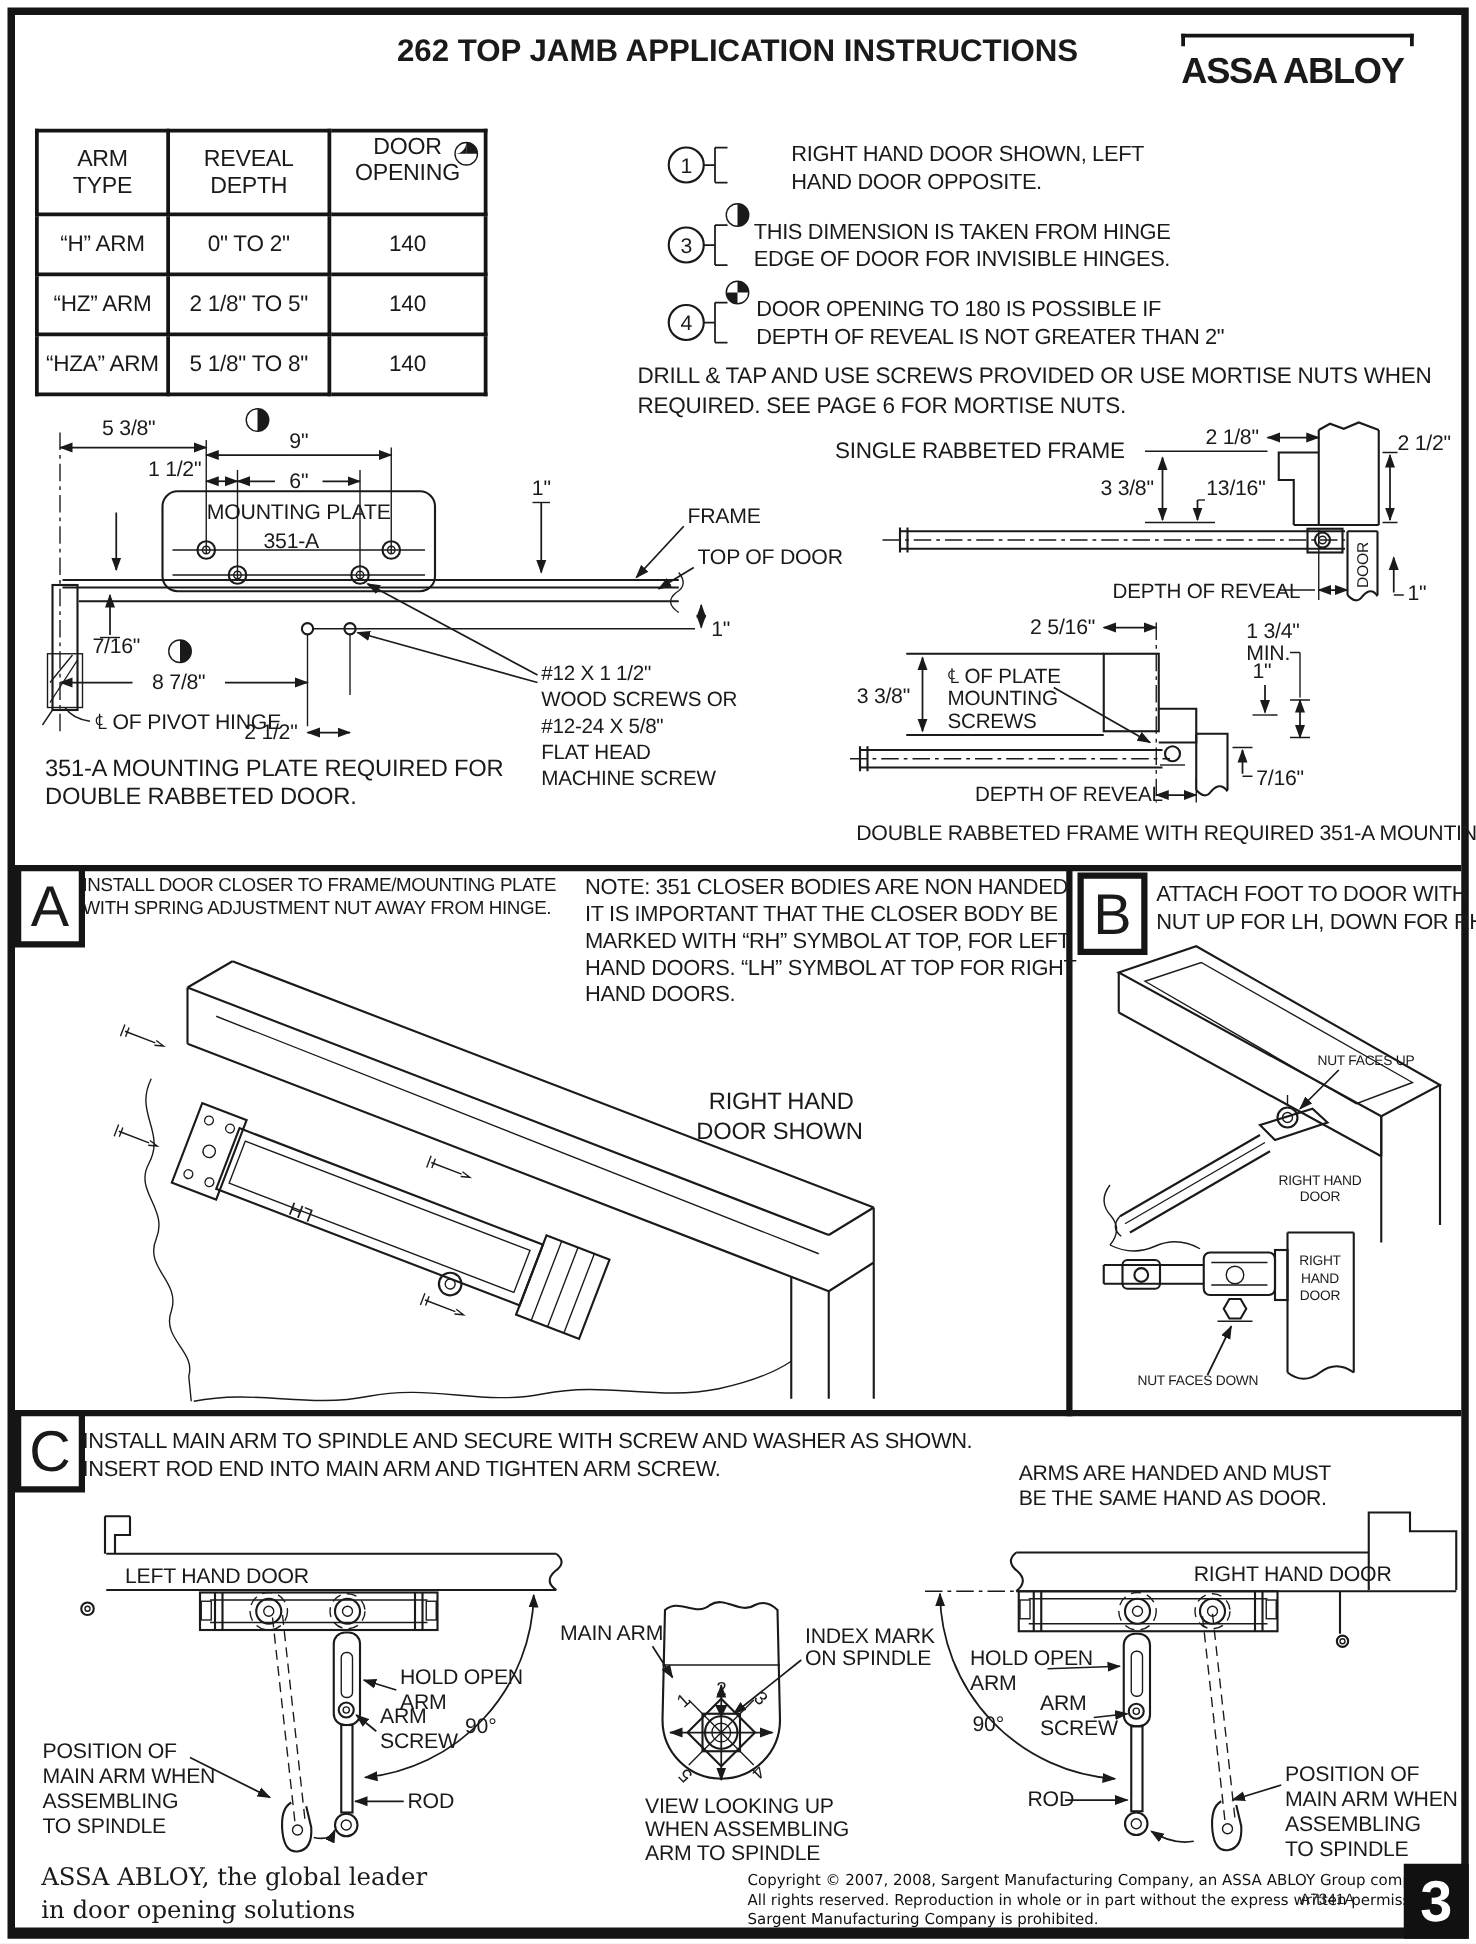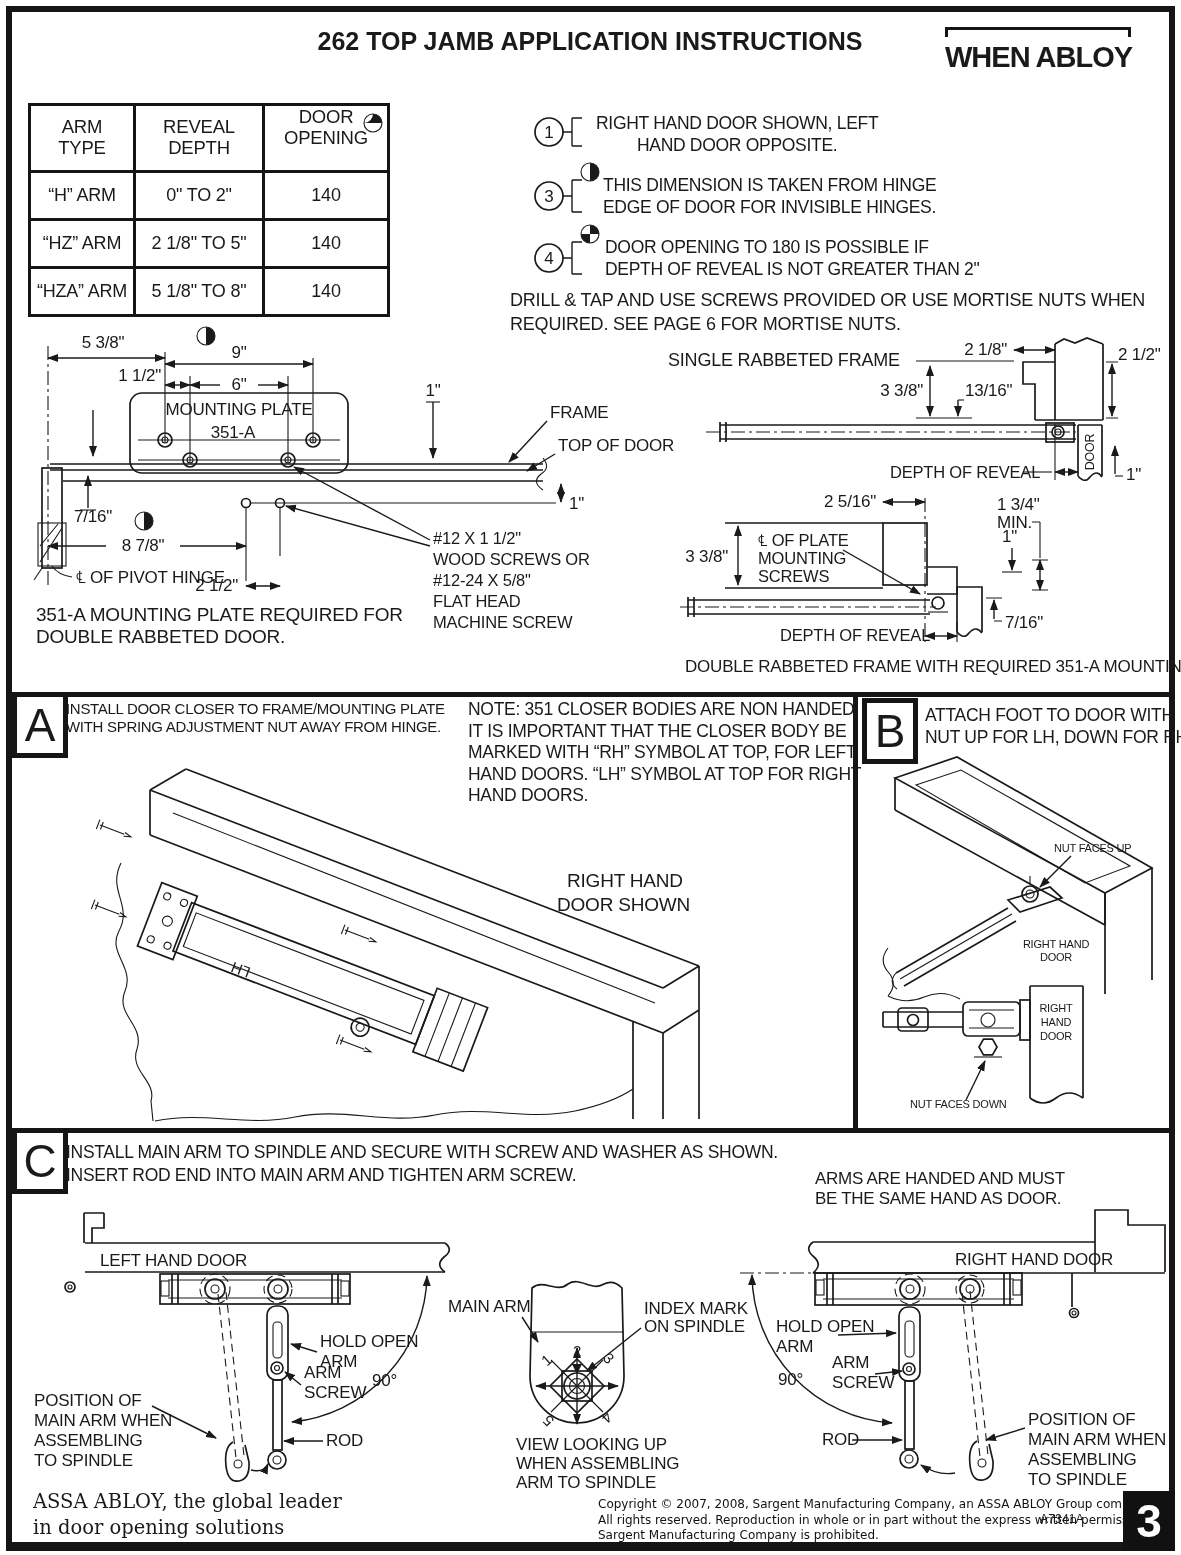--- a/index.html
+++ b/index.html
@@ -58,21 +58,21 @@
       </marker>
     </defs>
   </svg>
 
   <div class="frame"></div>
 
   <div class="abs title" style="left:240px; top:27px; width:700px;">262 TOP JAMB APPLICATION INSTRUCTIONS</div>
 
   <div class="abs" style="left:945px; top:24px;">
     <div class="brand-bracket"></div>
-    <div class="brand-group">WHEN ABLOY</div>
+    <div class="brand-group">ASSA ABLOY</div>
   </div>
 
   <table class="arm abs" style="left:28px; top:103px;">
     <tbody>
         <tr>
       <th class="c-arm">ARM
 TYPE</th>
       <th class="c-rev">REVEAL
 DEPTH</th>
       <th class="c-open"><span>DOOR
@@ -100,21 +100,21 @@
       <td>140</td>
     </tr>
   </tbody>
     </table>
 
   <svg class="abs" style="left:532px; top:110px;" width="60" height="48" viewBox="0 0 60 48">
     <circle cx="17" cy="22" r="14" class="ln"></circle>
     <text x="17" y="28" class="t17" text-anchor="middle">1</text>
     <path d="M31,22 H40 M40,8 V36 M40,8 H50 M40,36 H50" class="dim"></path>
   </svg>
-  <div class="abs note-text" style="left:596px; top:112px;text-align:center;">
+  <div class="abs note-text" style="left:633px; top:112px;">
     <div>RIGHT HAND DOOR SHOWN, LEFT</div>
     <div>HAND DOOR OPPOSITE.</div>
   </div>
 
   <svg class="abs" style="left:532px; top:162px;" width="80" height="62" viewBox="0 0 80 62">
     <circle cx="17" cy="34" r="14" class="ln"></circle>
     <text x="17" y="40" class="t17" text-anchor="middle">3</text>
     <path d="M31,34 H40 M40,18 V50 M40,18 H50 M40,50 H50" class="dim"></path>
     <g>
       <circle cx="58" cy="10" r="9" class="thin"></circle>

